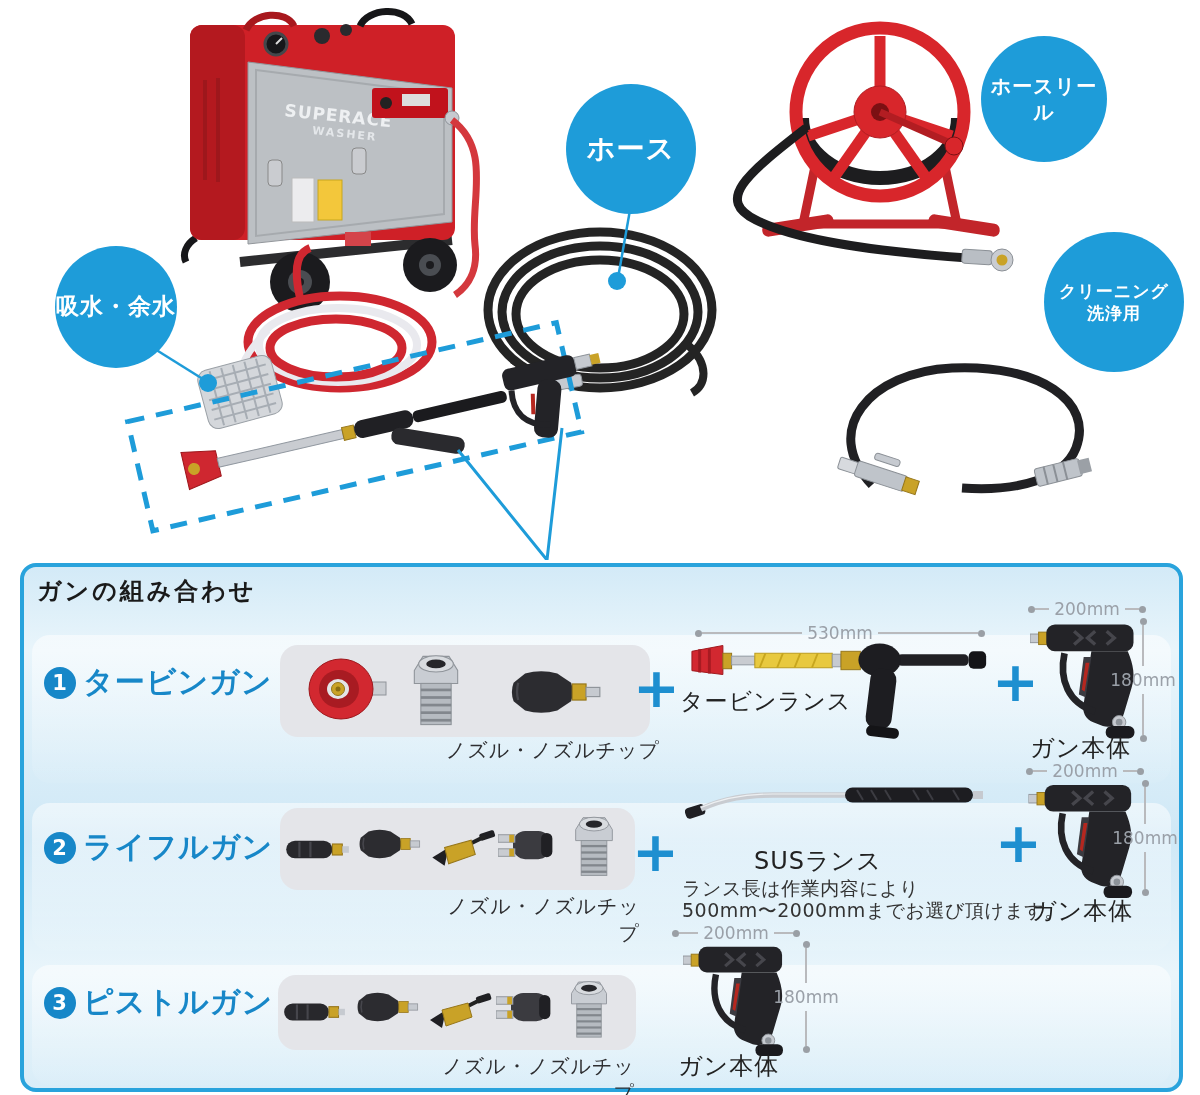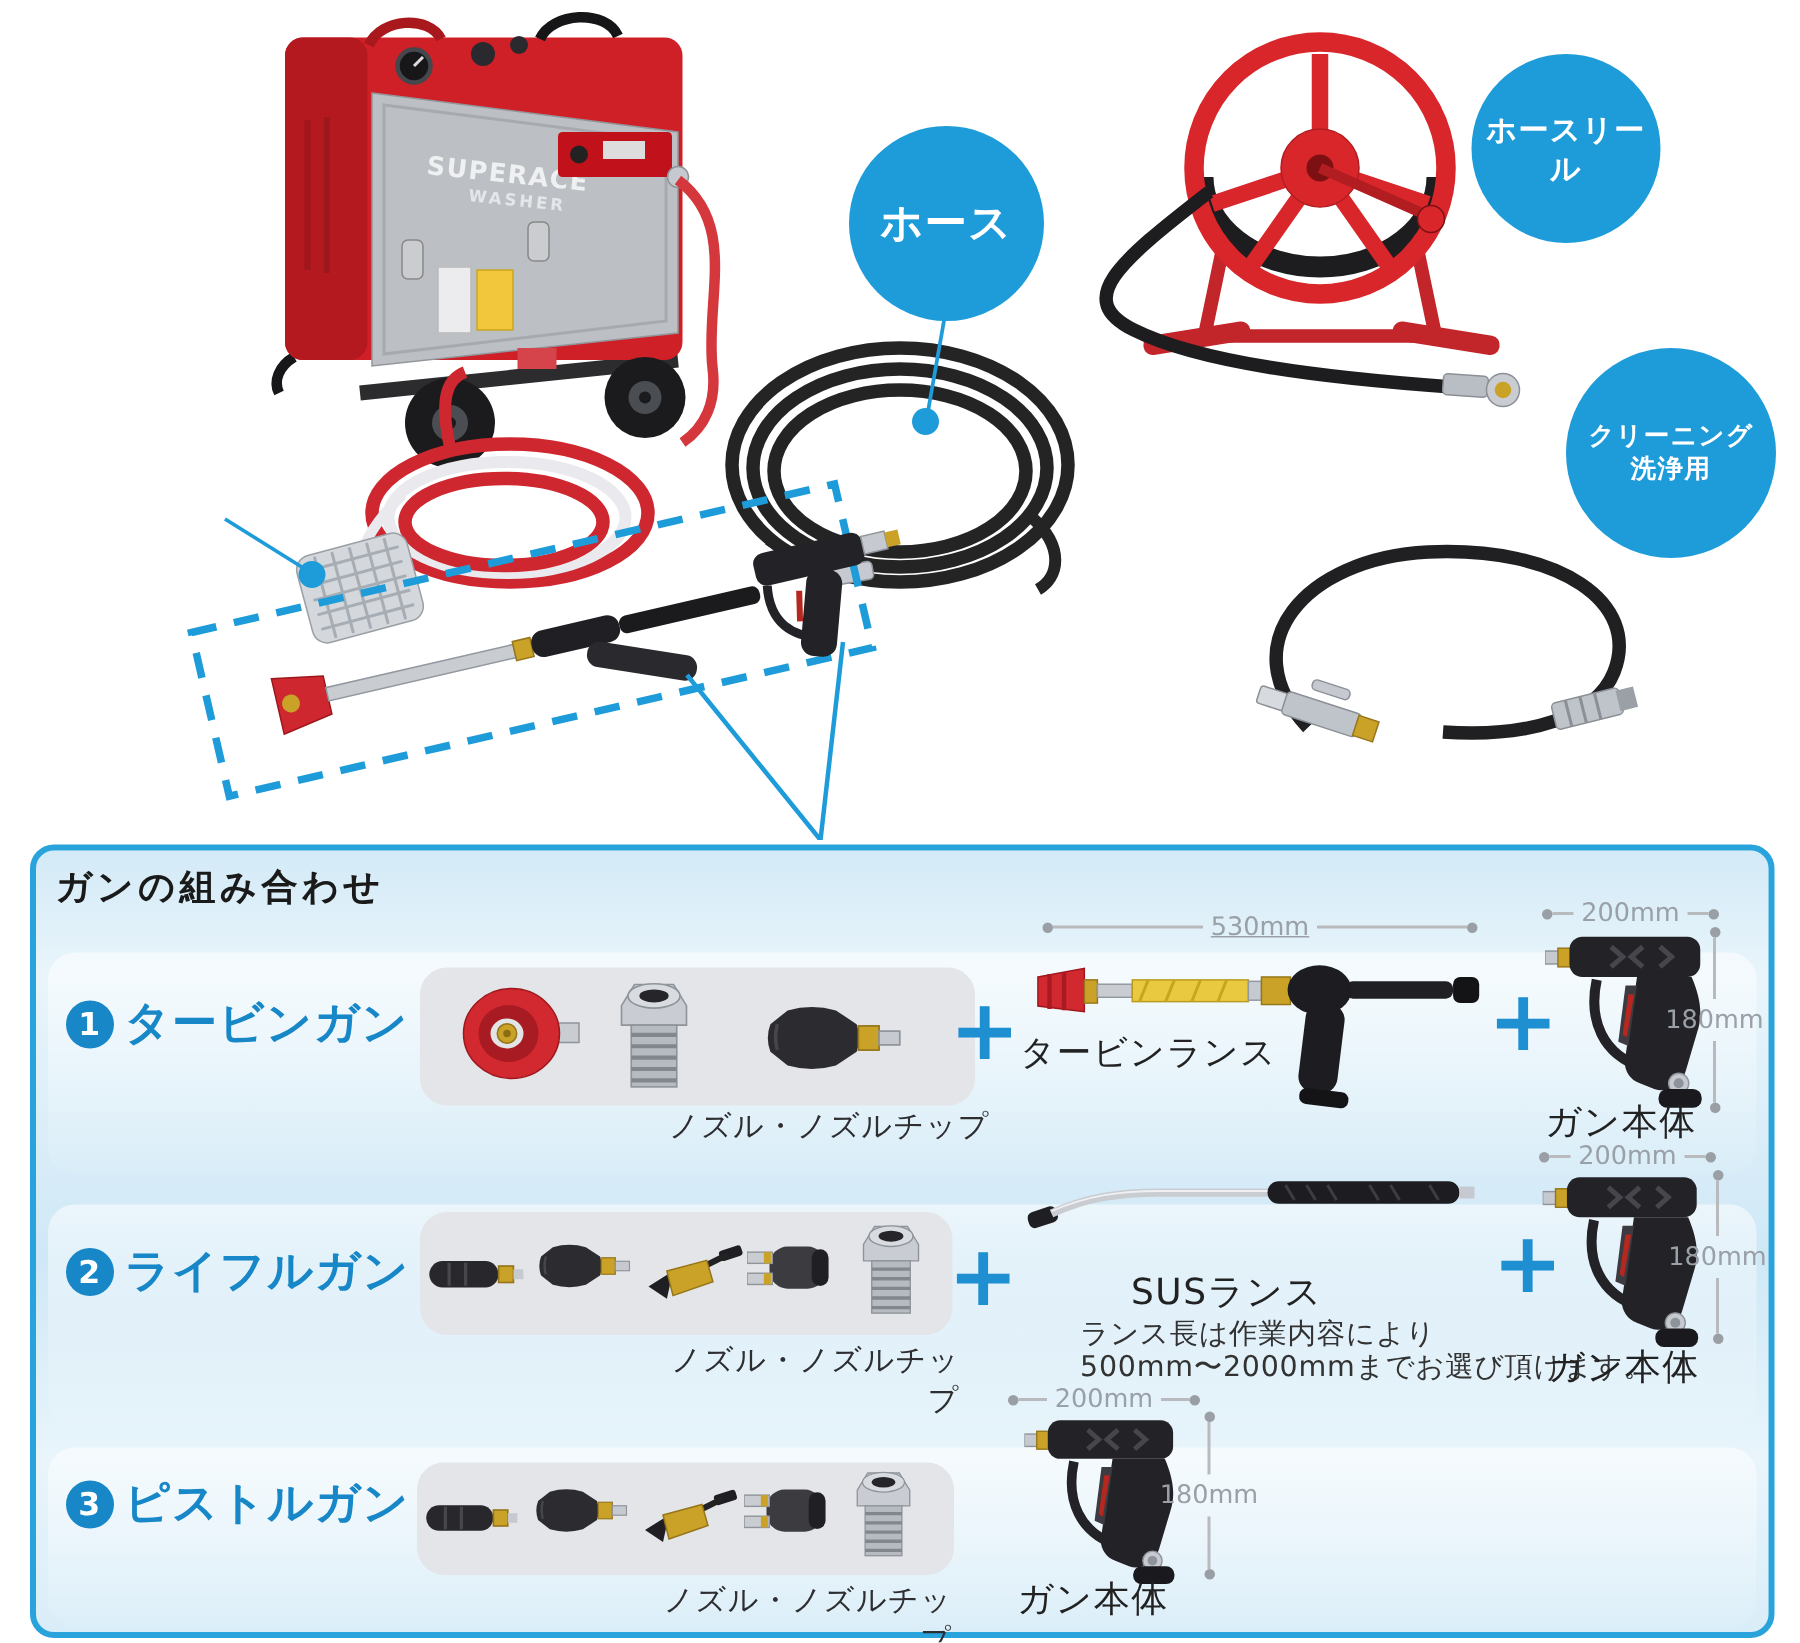--- a/index.html
+++ b/index.html
@@ -20,21 +20,21 @@
   .panel-title{position:absolute;left:13px;top:8px;font-size:24px;font-weight:bold;
                color:#1a1a1a;letter-spacing:3px;}
   .row-title{position:absolute;display:flex;align-items:center;gap:7px;
              color:#1787c8;font-weight:bold;font-size:30px;letter-spacing:1px;}
   .num{width:32px;height:32px;border-radius:50%;background:#1787c8;color:#fff;
        font-size:21px;display:flex;align-items:center;justify-content:center;flex:none;}
   .strip{position:absolute;background:#e4e5e9;border-radius:18px;}
   .plabel{position:absolute;color:#2e2e31;font-size:20px;text-align:right;letter-spacing:1px;}
   .plus{position:absolute;color:#1e8fd0;font-size:56px;font-weight:bold;line-height:1;}
   .ill-label{position:absolute;color:#222;font-size:23px;letter-spacing:1px;}
-  .note{position:absolute;color:#333;font-size:19px;letter-spacing:.5px;margin-left:38px;}
+  .note{position:absolute;color:#333;font-size:19px;letter-spacing:.5px;}
   
   .dim{position:absolute;display:flex;align-items:center;color:#9aa0a8;font-size:17px;}
   .dim .ln{flex:1;background:#b9babd;}
   .dim-h .ln{height:2px;}
   .dim-v{flex-direction:column;align-items:center;}
   .dim-v .ln{width:2px;}
   .dim .dot{width:7px;height:7px;border-radius:50%;background:#9a9fa5;flex:none;}
   .dim .txt{margin:0 5px;white-space:nowrap;}
   .dim-v .txt{margin:4px 0;}
 </style>
@@ -258,20 +258,23 @@
     <path d="M458,450 L547,560 L562,428" stroke="#1e9cd9" stroke-width="3" fill="none"></path>
 
     <g>
       <line x1="150" y1="346" x2="206" y2="381" stroke="#1e9cd9" stroke-width="2.5"></line>
       <circle cx="208" cy="383" r="9" fill="#1e9cd9"></circle>
       <line x1="630" y1="210" x2="618" y2="278" stroke="#1e9cd9" stroke-width="2.5"></line>
       <circle cx="617" cy="281" r="9" fill="#1e9cd9"></circle>
     </g>
   </svg>
 
+  <div class="callout" style="left:55px;top:246px;width:122px;height:122px;font-size:23px;">
+    <span>吸水・余水</span>
+  </div>
   <div class="callout" style="left:566px;top:84px;width:130px;height:130px;font-size:28px;">
     <span>ホース</span>
   </div>
   <div class="callout" style="left:981px;top:36px;width:126px;height:126px;font-size:20px;">
     <span>ホースリール</span>
   </div>
   <div class="callout" style="left:1044px;top:232px;width:140px;height:140px;font-size:17px;">
     <span>クリーニング</span>
     <span>洗浄用</span>
   </div>
@@ -290,21 +293,21 @@
     <div class="strip" style="left:256px;top:78px;width:370px;height:92px;">
       <svg width="370" height="92" viewBox="0 0 370 92">
         <use href="#p-cone" x="28" y="12" width="80" height="64"></use>
         <use href="#p-tip" x="130" y="8" width="52" height="76"></use>
         <use href="#p-rotor" x="218" y="24" width="114" height="46"></use>
       </svg>
     </div>
     <div class="plabel" style="left:396px;top:170px;width:240px;">ノズル・ノズルチップ</div>
     <div class="plus" style="left:609px;top:93px;">+</div>
 
-    <div class="dim dim-h" style="left:671px;top:42px;width:290px;height:18px;text-decoration:underline;">
+    <div class="dim dim-h" style="left:671px;top:57px;width:290px;height:18px;">
       <span class="dot"></span>
         <span class="ln"></span>
       <span class="txt">530mm</span>
       <span class="ln"></span>
         <span class="dot"></span>
     </div>
     <svg class="abs" style="left:666px;top:71px;" width="300" height="105" viewBox="0 0 310 105">
       <use href="#sym-lance-turbine" width="310" height="105"></use>
     </svg>
     <div class="ill-label" style="left:656px;top:119px;">タービンランス</div>

